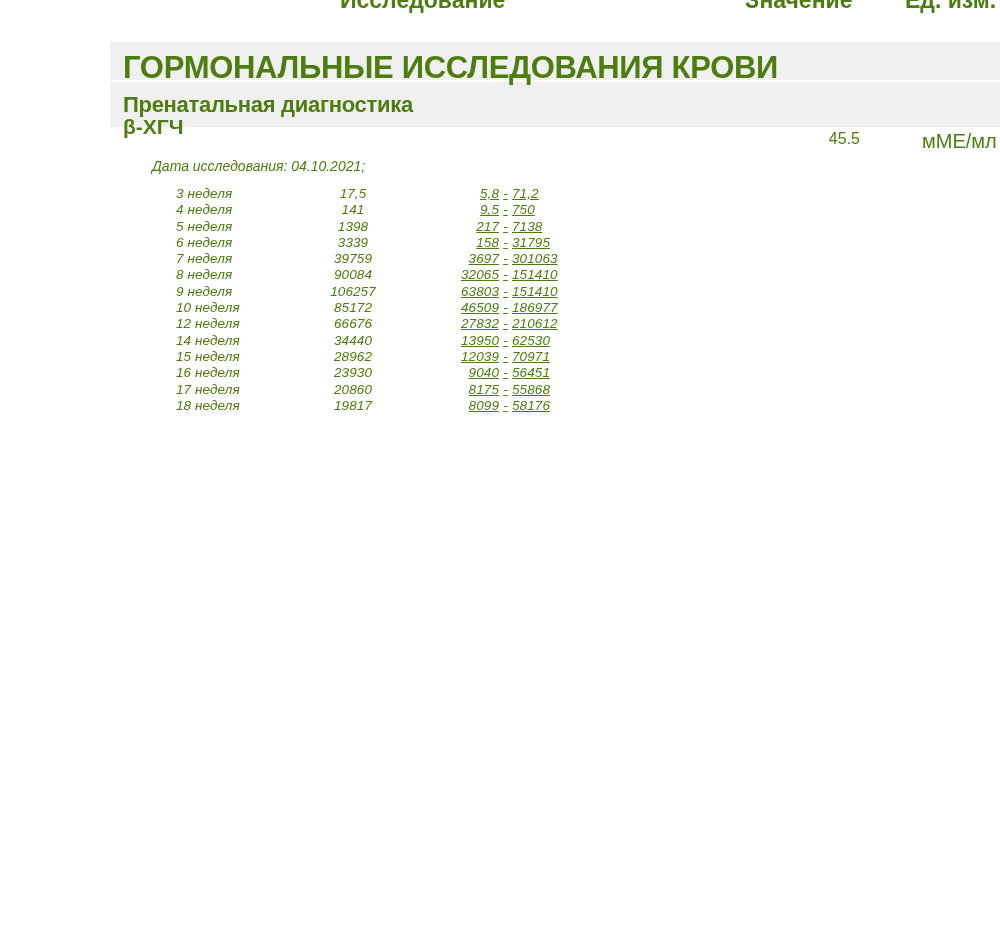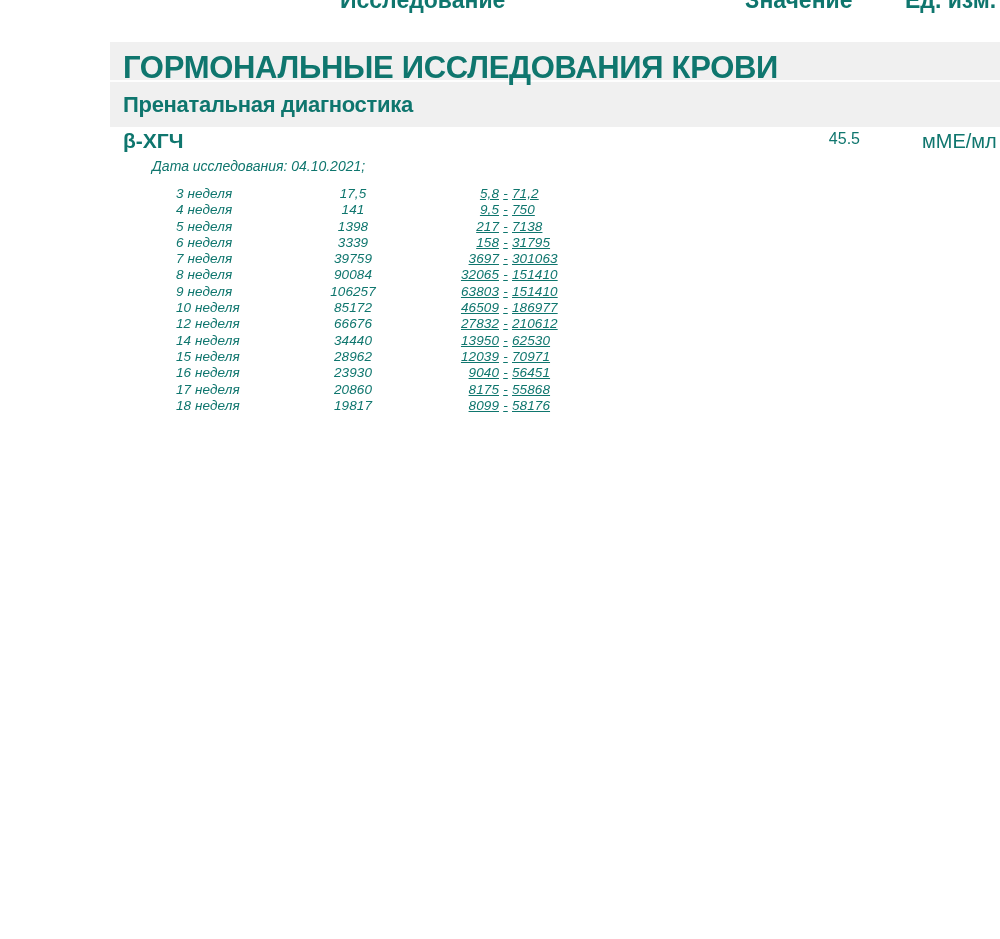--- a/index.html
+++ b/index.html
@@ -3,21 +3,21 @@
 <meta charset="utf-8">
 <style>
   html, body { margin: 0; padding: 0; background: #ffffff; }
   .page {
     position: relative;
     width: 1000px;
     height: 939px;
     background: #ffffff;
     overflow: hidden;
     font-family: "Liberation Sans", sans-serif;
-    color: #0f766e;
+    color: #4d7c0f;
   }
 
   
   .cut-header span {
     position: absolute;
     top: -11px;
     line-height: 1;
     font-size: 23px;
     font-weight: bold;
     white-space: nowrap;
@@ -50,21 +50,21 @@
     position: absolute;
     left: 13px; top: 52px;
     font-size: 22px; font-weight: bold;
     letter-spacing: -0.3px;
     line-height: 1; white-space: nowrap;
   }
 
   
   .analyte {
     position: absolute;
-    left: 123px; top: 130px;
+    left: 123px; top: 116px;
     font-size: 21px; font-weight: bold;
     line-height: 1; white-space: nowrap;
   }
   .result-value {
     position: absolute;
     left: 760px; top: 131px;
     width: 100px;
     text-align: right;
     font-size: 16px; line-height: 1;
   }

